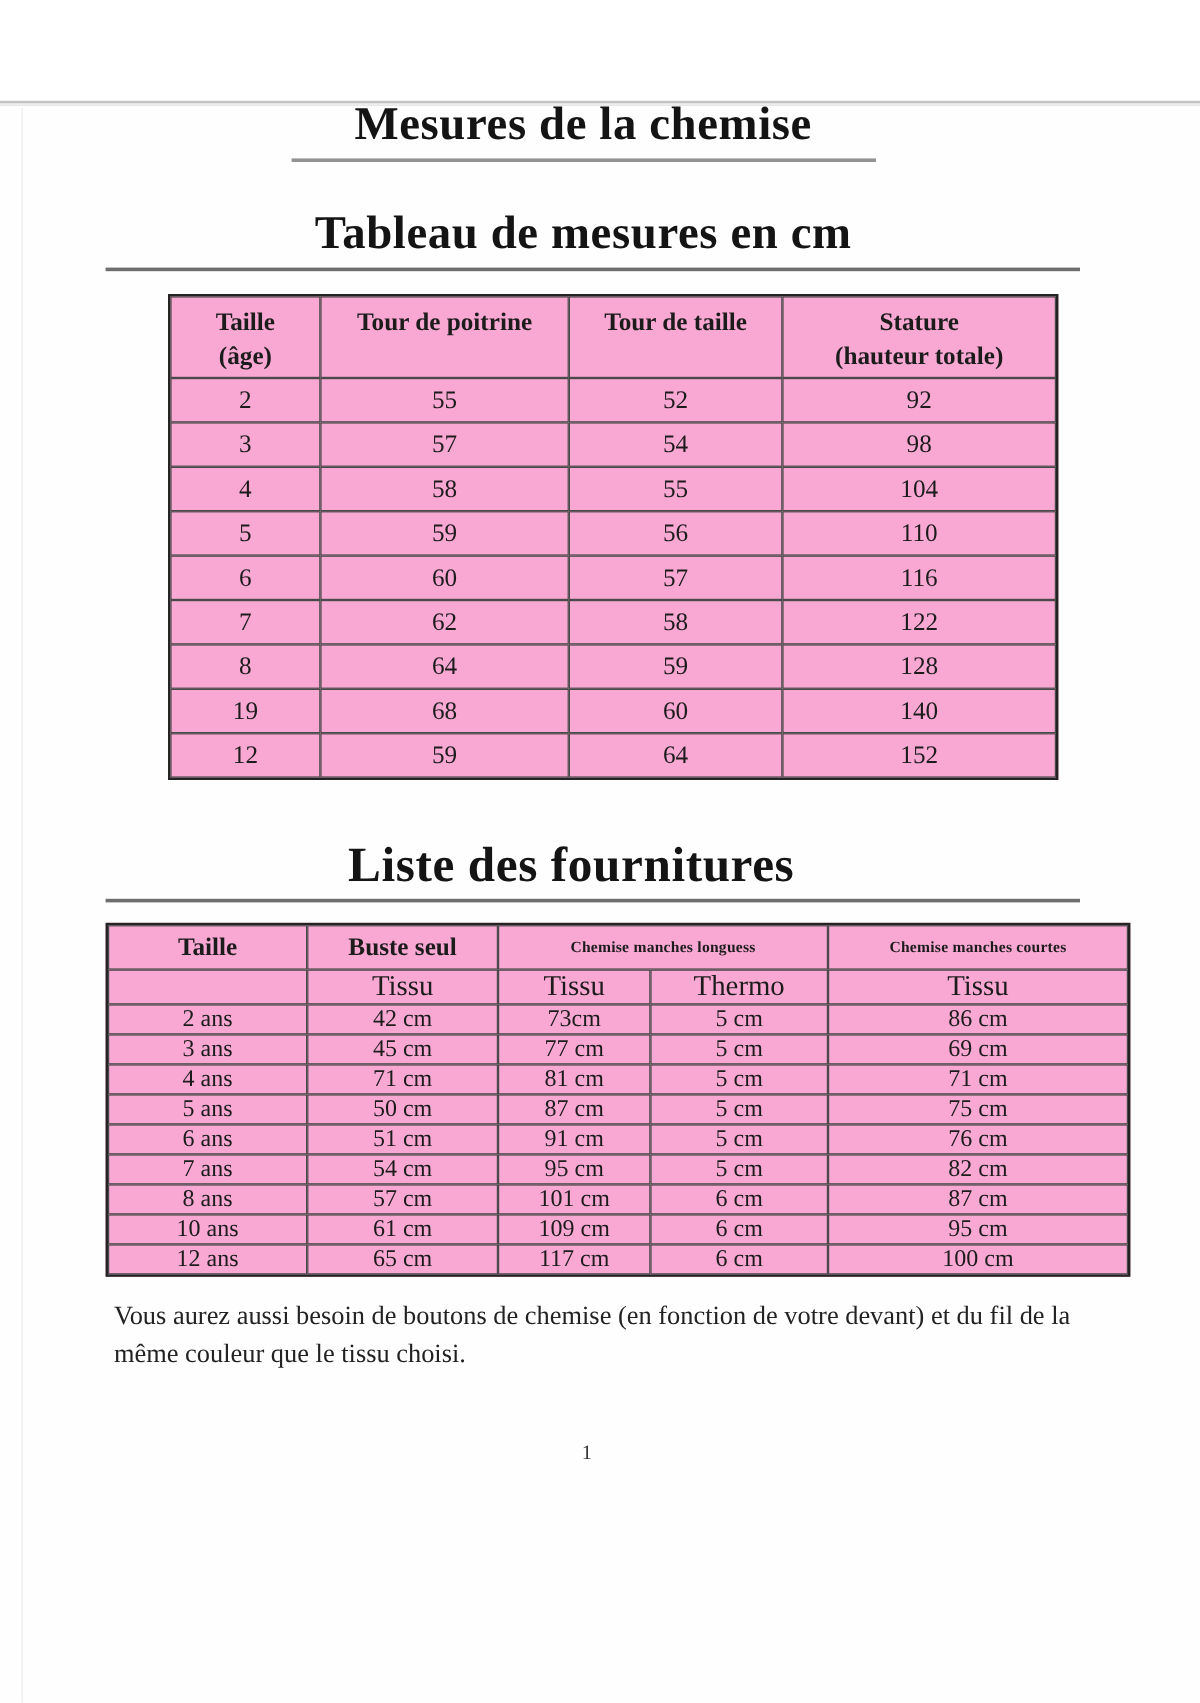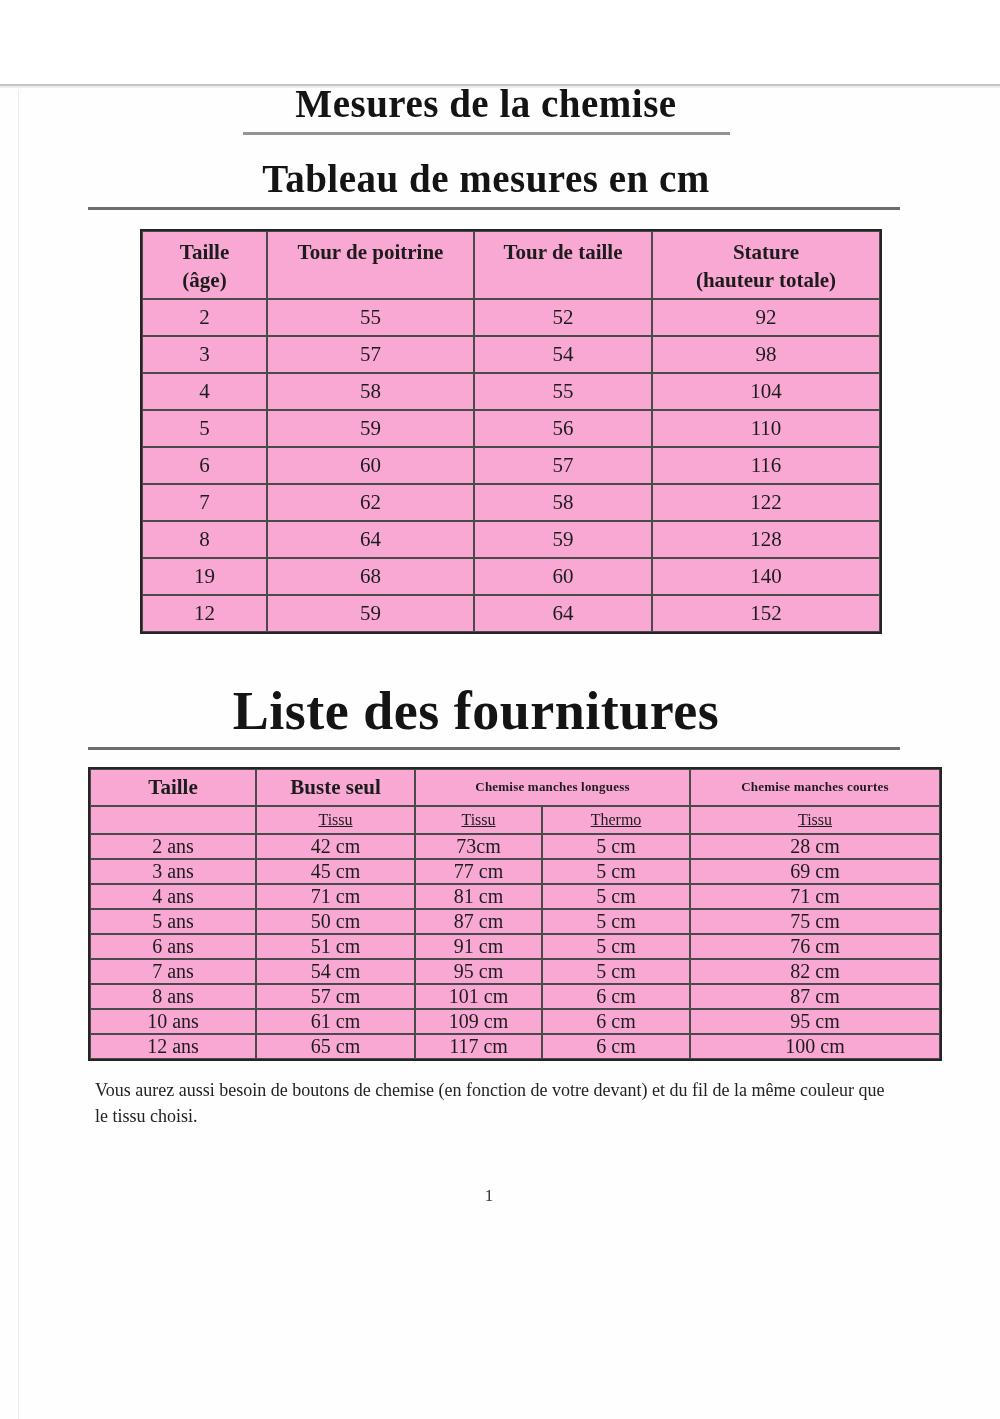--- a/index.html
+++ b/index.html
@@ -18,22 +18,22 @@
   }
   .scan-edge-left {
     position: absolute; top: 6px; bottom: 10px; left: 18px; width: 1px;
     background: #ececec;
   }
 
   .content { position: relative; padding: 0 100px 0 88px; }
 
   h1, h2 { text-align: center; color: #141414; font-weight: bold; letter-spacing: 0.5px; line-height: 1.05; }
   h1.main-title   { font-size: 39px; margin-top: 84px; transform: translateX(-8px); }
-  h2.sec1-title   { font-size: 39px; margin-top: 24px; transform: translateX(-8px); }
-  h2.sec2-title   { font-size: 54px; margin-top: 49px; transform: translateX(-18px); }
+  h2.sec1-title   { font-size: 39px; margin-top: 40px; transform: translateX(-8px); }
+  h2.sec2-title   { font-size: 41px; margin-top: 49px; transform: translateX(-18px); }
 
   .rule-short {
     width: 487px; margin: 7px auto 0; border-top: 3px solid #939393;
     transform: translateX(-8px);
   }
   .rule-full  { border-top: 3px solid #6e6e6e; margin-top: 7px; }
 
   table {
     border-collapse: separate; border-spacing: 0;
     border: 2px solid #242424; background: #f9a8d4;
@@ -43,26 +43,26 @@
   .measurements-table { width: 738px; margin: 19px 0 0 52px; table-layout: fixed; }
   .measurements-table th {
     height: 68px; vertical-align: top; padding-top: 6px;
     font-size: 21px; font-weight: bold; line-height: 1.35; white-space: pre-line;
   }
   .measurements-table td { height: 37px; font-size: 21px; }
 
   .supplies-table { width: 850px; margin-top: 17px; table-layout: fixed; }
   .supplies-table thead tr.hdr  th { height: 37px; font-size: 21px; font-weight: bold; }
   .supplies-table thead tr.hdr  th.small { font-size: 13px; letter-spacing: 0.2px; }
-  .supplies-table thead tr.sub  th { height: 28px; font-size: 16px; font-weight: normal; text-decoration: underline; }
+  .supplies-table thead tr.sub  th { height: 28px; font-size: 24px; font-weight: normal; }
   .supplies-table td { height: 18px; font-size: 20px; }
 
   p.footnote {
     margin: 16px 0 0 7px; max-width: 828px;
-    font-size: 18px; line-height: 1.45; color: #222222;
+    font-size: 22px; line-height: 1.45; color: #222222;
   }
   .page-number {
     margin-top: 57px; text-align: center; font-size: 17px; color: #333333;
     transform: translateX(-5px);
   }
 </style>
 </head>
 <body>
 
 <div class="page">
@@ -177,21 +177,21 @@
           <th>Thermo</th>
           <th>Tissu</th>
         </tr>
       </thead>
       <tbody>
           <tr>
             <td>2 ans</td>
             <td>42 cm</td>
             <td>73cm</td>
             <td>5 cm</td>
-            <td>28 cm</td>
+            <td>86 cm</td>
           </tr>
           <tr>
             <td>3 ans</td>
             <td>45 cm</td>
             <td>77 cm</td>
             <td>5 cm</td>
             <td>69 cm</td>
           </tr>
           <tr>
             <td>4 ans</td>

